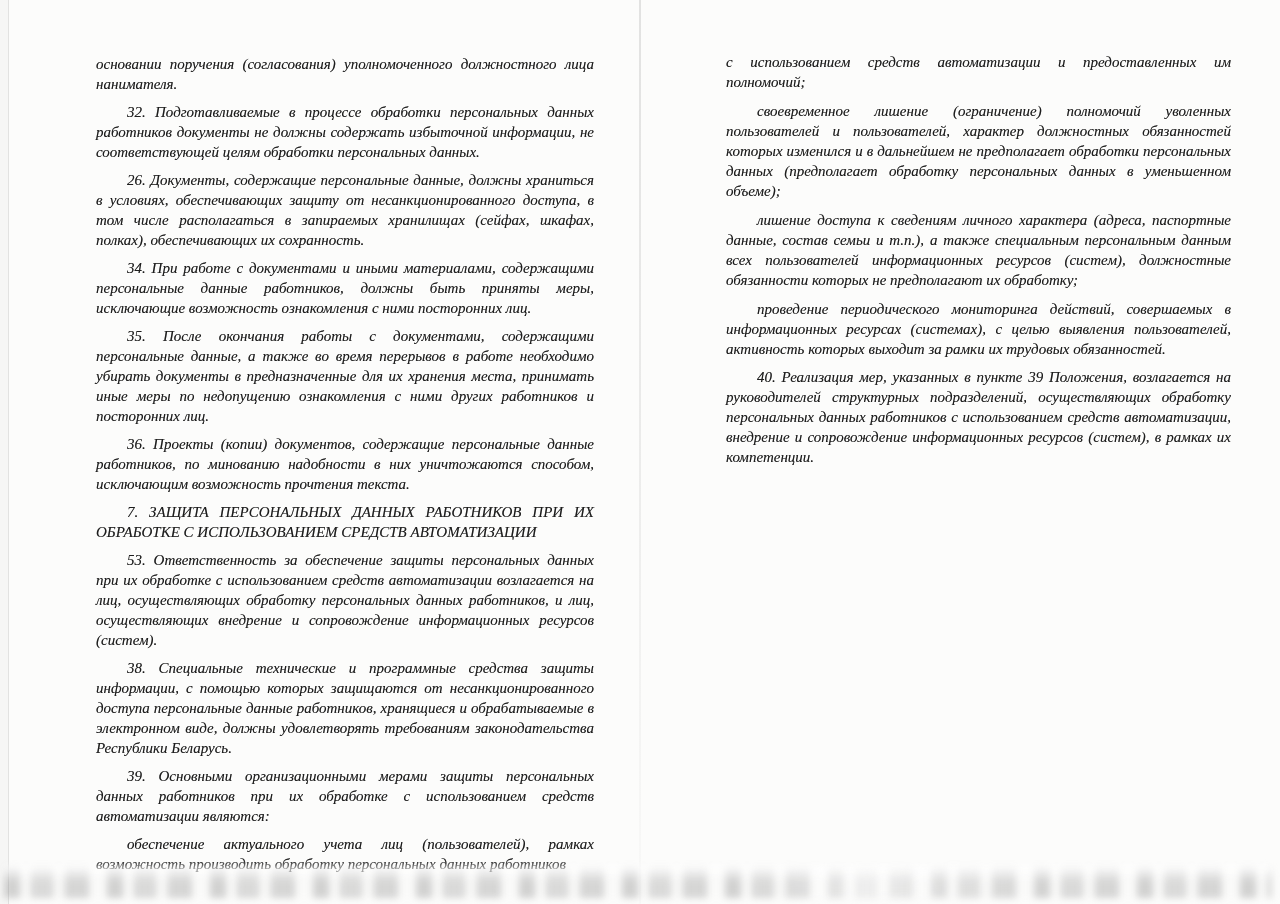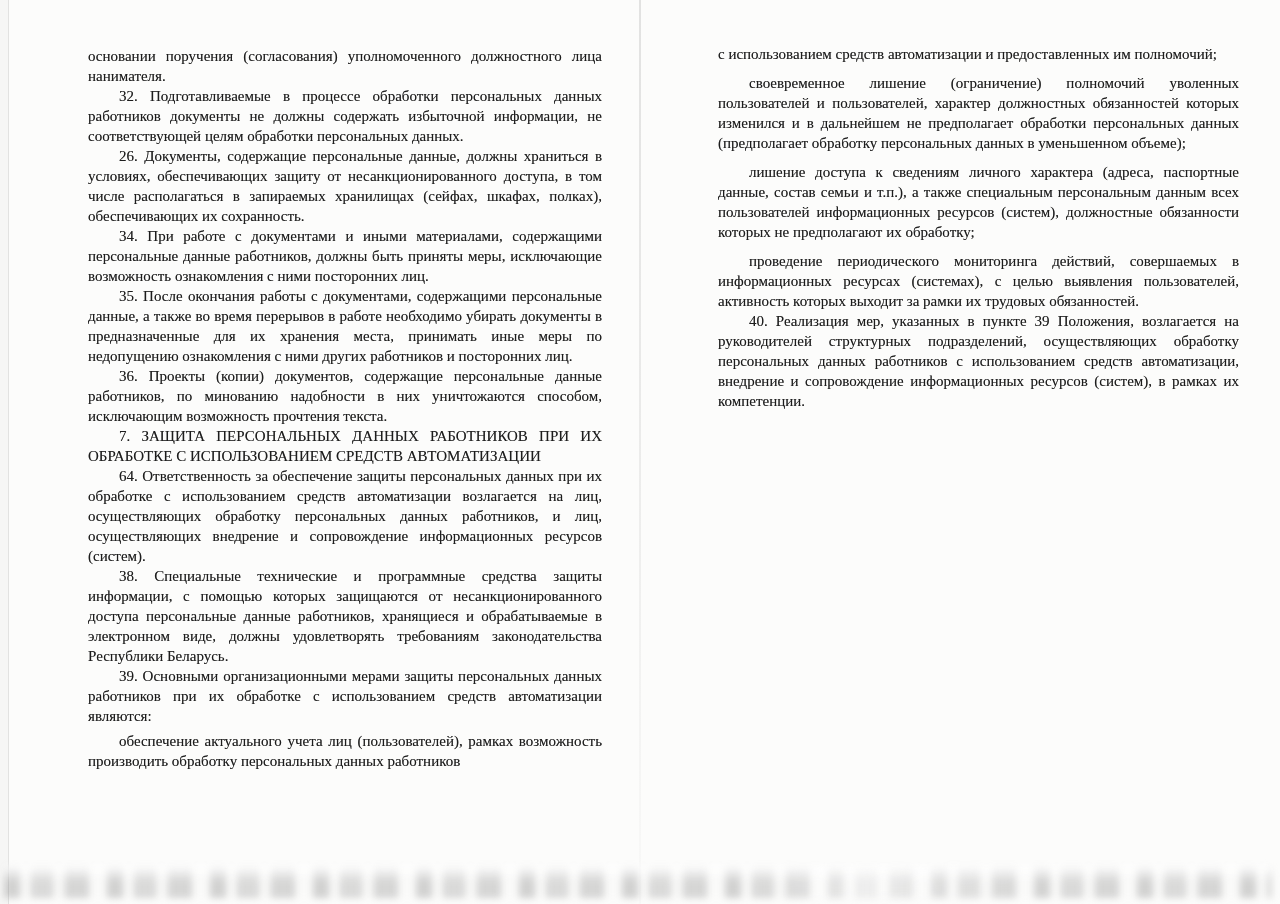--- a/index.html
+++ b/index.html
@@ -55,43 +55,44 @@
     position: absolute;
     color: #1d1d1d;
     font-size: 15px;
     line-height: 20px;
     text-align: justify;
     text-shadow: 0 0 0.4px rgba(20,20,20,0.45);
   }
   .page-body.left  { left: 88px;  top: 46px; width: 514px; }
   .page-body.right { left: 718px; top: 44px; width: 521px; }
   .par {
-    margin: 0;
+    margin: 8px;
     text-indent: 31px;
+    font-style: italic;
   }
   .par.continuation { text-indent: 0; }
   .par.heading-spaced { margin-top: 15px; }
   .par.gap { margin-top: 9px; }
   .par.gap-sm { margin-top: 5px; }
 </style>
 </head>
 <body>
 
 <div class="stage">
   <div class="edge-left"></div>
 
   <div class="page-body left">
       <p class="par continuation">основании поручения (согласования) уполномоченного должностного лица нанимателя.</p>
       <p class="par">32. Подготавливаемые в процессе обработки персональных данных работников документы не должны содержать избыточной информации, не соответствующей целям обработки персональных данных.</p>
       <p class="par">26. Документы, содержащие персональные данные, должны храниться в условиях, обеспечивающих защиту от несанкционированного доступа, в том числе располагаться в запираемых хранилищах (сейфах, шкафах, полках), обеспечивающих их сохранность.</p>
       <p class="par">34. При работе с документами и иными материалами, содержащими персональные данные работников, должны быть приняты меры, исключающие возможность ознакомления с ними посторонних лиц.</p>
       <p class="par">35. После окончания работы с документами, содержащими персональные данные, а также во время перерывов в работе необходимо убирать документы в предназначенные для их хранения места, принимать иные меры по недопущению ознакомления с ними других работников и посторонних лиц.</p>
       <p class="par">36. Проекты (копии) документов, содержащие персональные данные работников, по минованию надобности в них уничтожаются способом, исключающим возможность прочтения текста.</p>
       <p class="par">7. ЗАЩИТА ПЕРСОНАЛЬНЫХ ДАННЫХ РАБОТНИКОВ ПРИ ИХ ОБРАБОТКЕ С ИСПОЛЬЗОВАНИЕМ СРЕДСТВ АВТОМАТИЗАЦИИ</p>
-      <p class="par">64. Ответственность за обеспечение защиты персональных данных при их обработке с использованием средств автоматизации возлагается на лиц, осуществляющих обработку персональных данных работников, и лиц, осуществляющих внедрение и сопровождение информационных ресурсов (систем).</p>
+      <p class="par">53. Ответственность за обеспечение защиты персональных данных при их обработке с использованием средств автоматизации возлагается на лиц, осуществляющих обработку персональных данных работников, и лиц, осуществляющих внедрение и сопровождение информационных ресурсов (систем).</p>
       <p class="par">38. Специальные технические и программные средства защиты информации, с помощью которых защищаются от несанкционированного доступа персональные данные работников, хранящиеся и обрабатываемые в электронном виде, должны удовлетворять требованиям законодательства Республики Беларусь.</p>
       <p class="par">39. Основными организационными мерами защиты персональных данных работников при их обработке с использованием средств автоматизации являются:</p>
       <p class="par gap-sm">обеспечение актуального учета лиц (пользователей), рамках возможность производить обработку персональных данных работников</p>
     </div>
 
   <div class="page-body right">
       <p class="par continuation">с использованием средств автоматизации и предоставленных им полномочий;</p>
       <p class="par gap">своевременное лишение (ограничение) полномочий уволенных пользователей и пользователей, характер должностных обязанностей которых изменился и в дальнейшем не предполагает обработки персональных данных (предполагает обработку персональных данных в уменьшенном объеме);</p>
       <p class="par gap">лишение доступа к сведениям личного характера (адреса, паспортные данные, состав семьи и т.п.), а также специальным персональным данным всех пользователей информационных ресурсов (систем), должностные обязанности которых не предполагают их обработку;</p>
       <p class="par gap">проведение периодического мониторинга действий, совершаемых в информационных ресурсах (системах), с целью выявления пользователей, активность которых выходит за рамки их трудовых обязанностей.</p>

